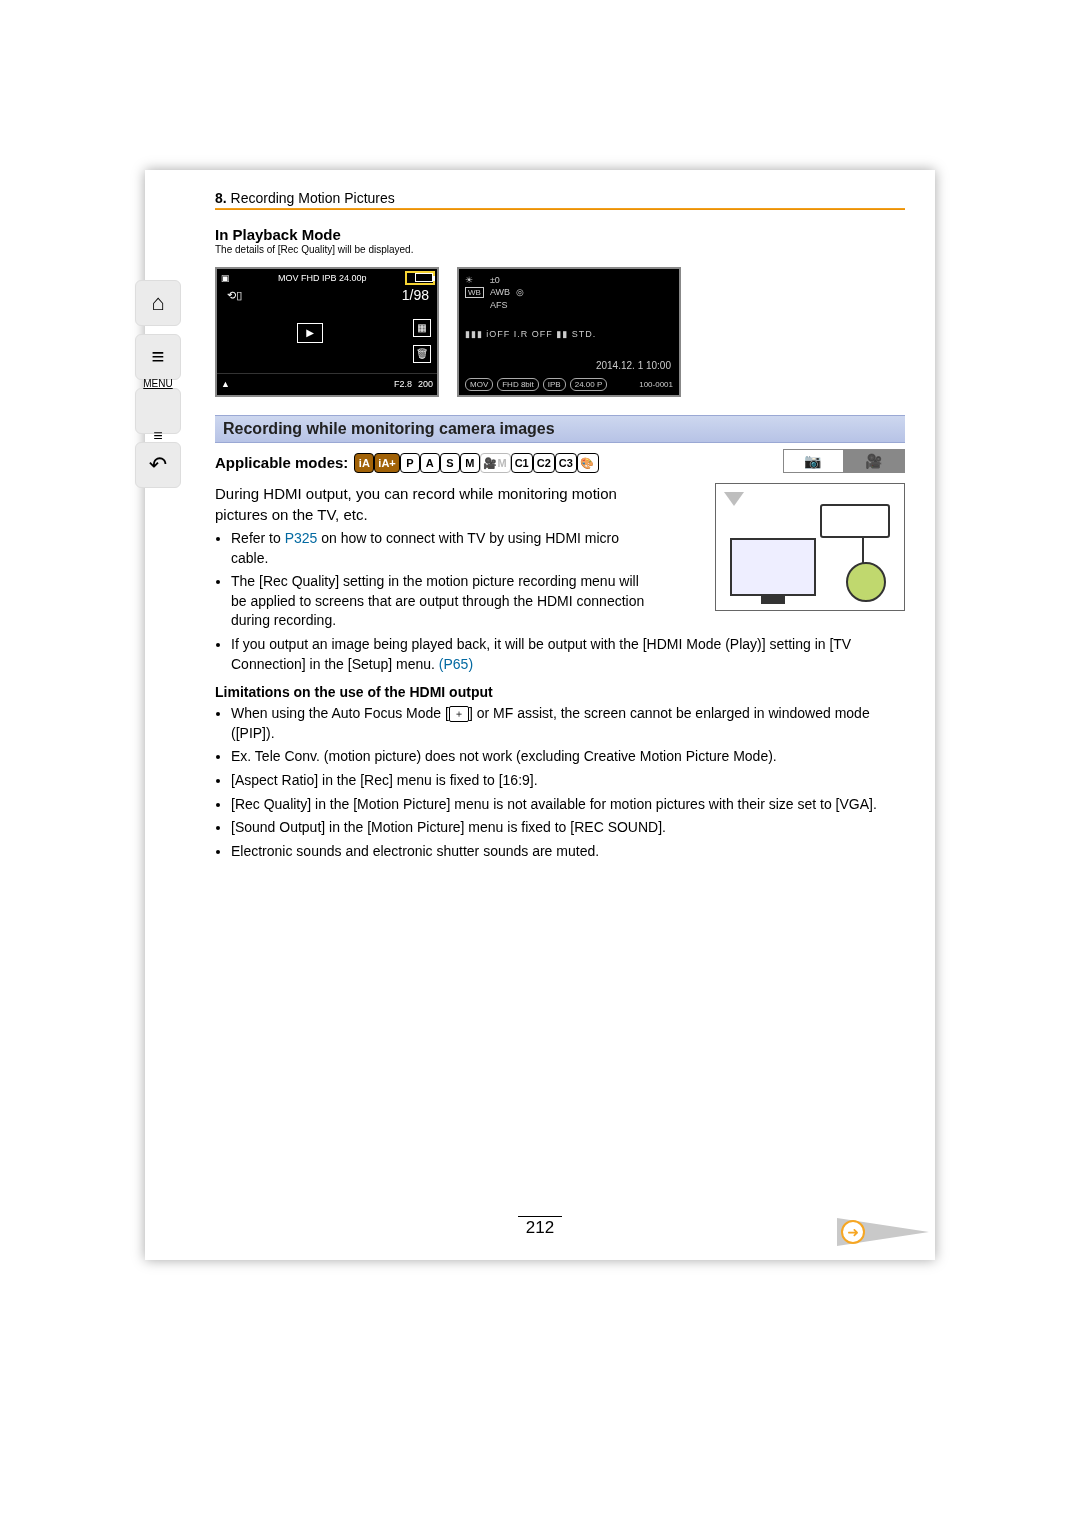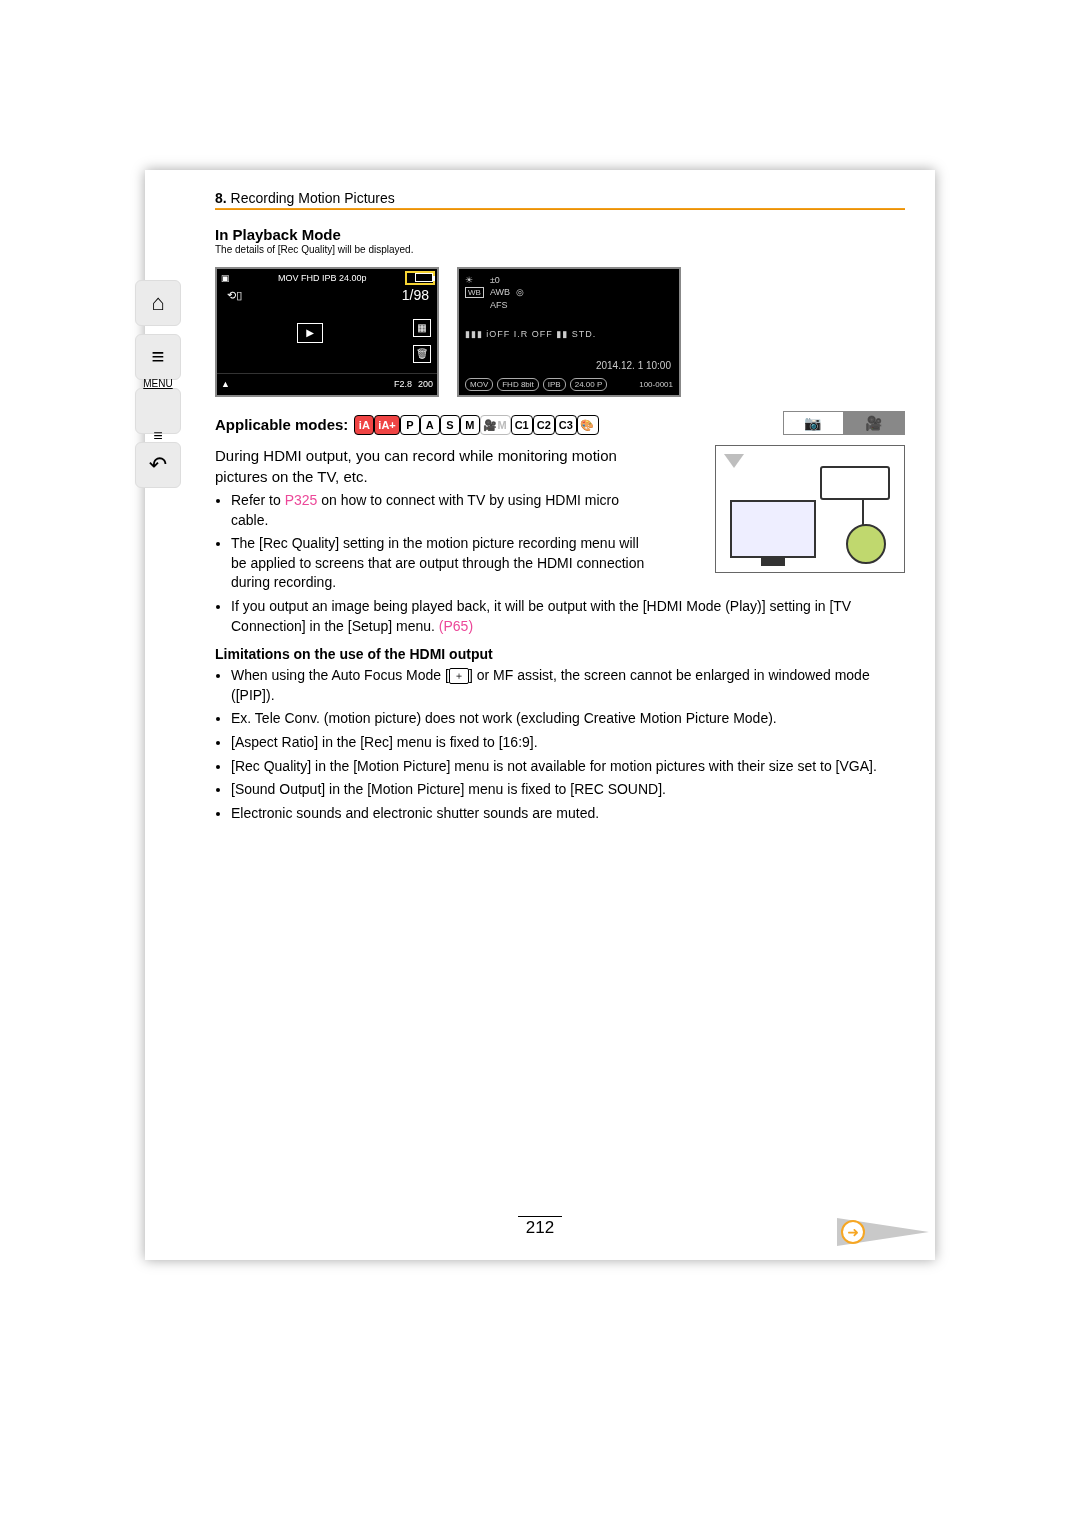--- a/index.html
+++ b/index.html
@@ -67,41 +67,41 @@
     border-bottom: 1px solid #9aa8d4;
     padding: 4px 8px;
     font-weight: bold;
     font-size: 16px;
     color: #222;
     margin: 4px 0 10px 0;
   }
   .modes-row { display:flex; align-items:center; gap:6px; margin-bottom:10px; flex-wrap:wrap; }
   .modes-label { font-weight:bold; font-size:15px; }
   .mode-chip { display:inline-flex; align-items:center; justify-content:center; min-width:20px; height:20px; border:1.5px solid #000; border-radius:4px; font-size:11px; font-weight:bold; padding:0 3px; background:#fff; }
-  .mode-chip.filled { background:#ef4444; color:#fff; }
+  .mode-chip.filled { background:#a16207; color:#fff; }
   .mode-chip.dim { border-color:#bbb; color:#bbb; }
   .right-tabs { position:absolute; right:30px; top:300px; display:flex; gap:0; border:1px solid #888; }
   .right-tab { width:60px; height:22px; display:flex; align-items:center; justify-content:center; font-size:14px; color:#777; }
   .right-tab:first-child { border-right:1px solid #888; }
   .right-tab.active { background:#888; color:#fff; }
   .illus {
     position:absolute; right:30px; top:326px; width:190px; height:128px;
     border:1px solid #666; background:#fff;
   }
   .illus::after{content:""; position:absolute; left:8px; top:8px; width:0; height:0; border-left:10px solid transparent; border-right:10px solid transparent; border-top:14px solid #888; opacity:.55;}
   .illus .tv { position:absolute; left:14px; bottom:14px; width:86px; height:58px; border:2px solid #333; background:#eef; }
   .illus .tv::after{content:""; position:absolute; left:35%; bottom:-10px; width:30%; height:8px; background:#333;}
   .illus .cam { position:absolute; right:14px; top:20px; width:70px; height:34px; border:2px solid #333; border-radius:3px; background:#fff;}
   .illus .tripod { position:absolute; right:40px; top:54px; width:2px; height:46px; background:#333;}
   .illus .head { position:absolute; right:18px; bottom:8px; width:40px; height:40px; border-radius:50%; background:#c0d86e; border:2px solid #333;}
   .para { font-size:15px; line-height:1.4; margin-bottom:4px; max-width: 430px; }
   ul.bul { list-style: disc; padding-left: 16px; font-size: 14px; line-height:1.4; }
   ul.bul.wide { max-width: none; }
   ul.bul li { margin-bottom: 4px; }
-  .link { color:#ec4899; }
+  .link { color:#0369a1; }
   .subhead2 { font-weight:bold; font-size:14px; margin-top:10px; margin-bottom:4px; }
   .inline-icon { display:inline-block; border:1px solid #000; font-size:10px; padding:0 4px; border-radius:2px; line-height:14px; vertical-align:1px; }
   .page-num { position:absolute; bottom:22px; left:0; right:0; text-align:center; font-size:17px; border-top:1px solid #000; width:44px; margin:0 auto; padding-top:1px; }
   .next-arrow { position:absolute; right:6px; bottom:14px; width:92px; height:28px; }
   .next-arrow .tri { position:absolute; right:0; top:0; width:0; height:0; border-top:14px solid transparent; border-bottom:14px solid transparent; border-left:92px solid #c9c9c9; }
   .next-arrow .circ { position:absolute; left:4px; top:2px; width:24px; height:24px; border:2px solid #f6a623; border-radius:50%; display:flex; align-items:center; justify-content:center; color:#f6a623; font-size:14px; background:#fff; }
   .batt { display:inline-block; width:18px; height:9px; border:1px solid #fff; position:relative; }
   .batt::after{content:""; position:absolute; right:-3px; top:2px; width:2px; height:5px; background:#fff;}
   .yellow-box { position:absolute; top:2px; right:2px; width:30px; height:14px; border:2px solid #f6d433; }
 </style>
@@ -181,20 +181,21 @@
           <span class="chip">MOV</span>
           <span class="chip">FHD 8bit</span>
           <span class="chip">IPB</span>
           <span class="chip">24.00 P</span>
           <span style="flex:1"></span>
           <span>100-0001</span>
         </div>
       </div>
     </div>
 
+    <div class="section-bar">Recording while monitoring camera images</div>
 
     <div class="modes-row">
       <span class="modes-label">Applicable modes:</span>
       <span id="modes-container"><span class="mode-chip filled">iA</span><span class="mode-chip filled">iA+</span><span class="mode-chip">P</span><span class="mode-chip">A</span><span class="mode-chip">S</span><span class="mode-chip">M</span><span class="mode-chip dim">🎥M</span><span class="mode-chip">C1</span><span class="mode-chip">C2</span><span class="mode-chip">C3</span><span class="mode-chip">🎨</span></span>
     </div>
 
     <div class="right-tabs" style="position:static;float:right;margin-top:-34px;">
       <div class="right-tab">
           <span>📷</span>
         </div>

